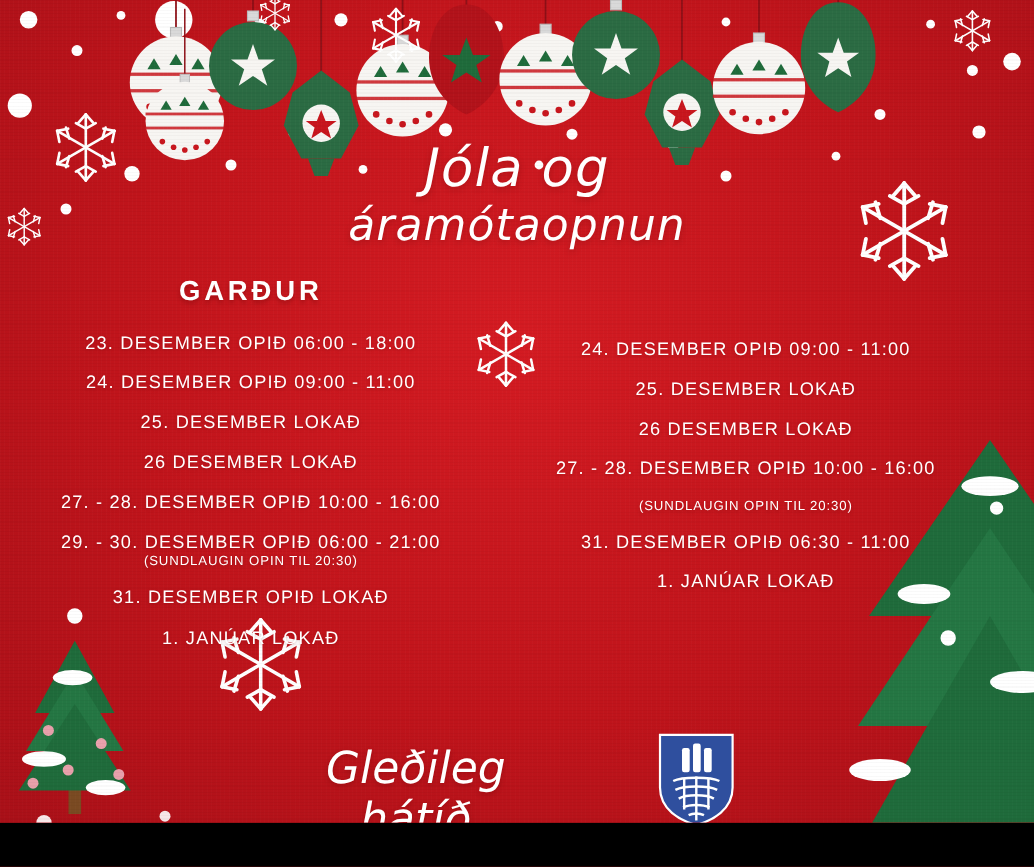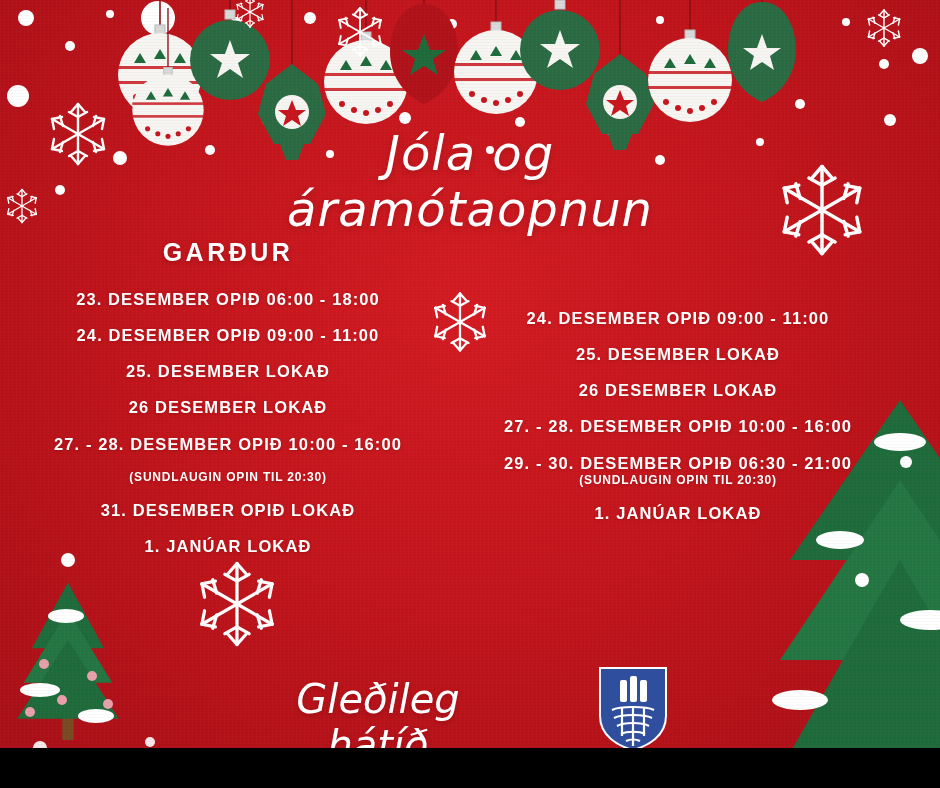--- a/index.html
+++ b/index.html
@@ -44,40 +44,40 @@
   .title .line2 {
     display: block;
     font-family: "DejaVu Sans", sans-serif;
     font-style: italic;
     font-weight: 400;
     color: #ffffff;
     letter-spacing: 1px;
     text-shadow: 0 2px 6px rgba(90,0,0,.28);
   }
   .title .line1 { font-size: 48px; }
-  .title .line2 { font-size: 48px; margin-top: 6px; }
+  .title .line2 { font-size: 40px; margin-top: 6px; }
 
   
   .col {
     position: absolute;
     text-align: center;
   }
-  .col-left  { left: 18px;  top: 238px;  width: 420px; }
+  .col-left  { left: 18px;  top: 251px;  width: 420px; }
   .col-right { left: 438px; top: 308px;  width: 480px; }
 
   .col-heading {
     font-weight: bold;
     font-size: 25px;
     letter-spacing: 3.5px;
     margin-bottom: 22px;
     text-transform: uppercase;
     text-shadow: 0 2px 4px rgba(90,0,0,.3);
   }
   .row {
-    font-weight: bold;
+    font-weight: normal;
     font-size: 16.5px;
     letter-spacing: 1.1px;
     margin: 0 0 16px 0;
     line-height: 1.22;
     text-transform: uppercase;
     text-shadow: 0 1px 3px rgba(90,0,0,.28);
   }
   .row .sub {
     display: block;
     font-size: 12px;
@@ -325,36 +325,37 @@
 
   <div class="col col-left">
     <div class="col-heading">GARÐUR</div>
 
     <div class="row"><span>23. DESEMBER OPIÐ 06:00 - 18:00</span></div>
     <div class="row"><span>24. DESEMBER OPIÐ 09:00 - 11:00</span></div>
     <div class="row"><span>25. DESEMBER LOKAÐ</span></div>
     <div class="row"><span>26 DESEMBER LOKAÐ</span></div>
     <div class="row"><span>27. - 28.  DESEMBER OPIÐ 10:00 - 16:00</span></div>
     <div class="row">
+      <span>29. - 30. DESEMBER OPIÐ 06:00 - 21:00</span>
       <span class="sub">(SUNDLAUGIN OPIN TIL 20:30)</span>
     </div>
     <div class="row"><span>31. DESEMBER OPIÐ LOKAÐ</span></div>
     <div class="row"><span>1. JANÚAR LOKAÐ</span></div>
   </div>
 
   <div class="col col-right">
 
     <div class="row"><span>24. DESEMBER OPIÐ 09:00 - 11:00</span></div>
     <div class="row"><span>25. DESEMBER LOKAÐ</span></div>
     <div class="row"><span>26 DESEMBER LOKAÐ</span></div>
     <div class="row"><span>27. - 28.  DESEMBER OPIÐ 10:00 - 16:00</span></div>
     <div class="row">
-      <span>29. - 30. DESEMBER OPIÐ 06:30 - 21:00</span>
       <span class="sub">(SUNDLAUGIN OPIN TIL 20:30)</span>
     </div>
+    <div class="row"><span>31. DESEMBER OPIÐ 06:30 - 11:00</span></div>
     <div class="row"><span>1. JANÚAR LOKAÐ</span></div>
   </div>
 
   <div class="greeting">Gleðileg hátíð</div>
 
   <svg class="crest" viewBox="0 0 70 86" xmlns="http://www.w3.org/2000/svg">
     <path d="M2,2 H68 V50 C68,70 50,80 35,84 C20,80 2,70 2,50 Z" fill="#2f4f9e" stroke="#ffffff" stroke-width="2"></path>
     <g fill="#ffffff">
       <rect x="22" y="14" width="7" height="22" rx="2"></rect>
       <rect x="32" y="10" width="7" height="26" rx="2"></rect>

